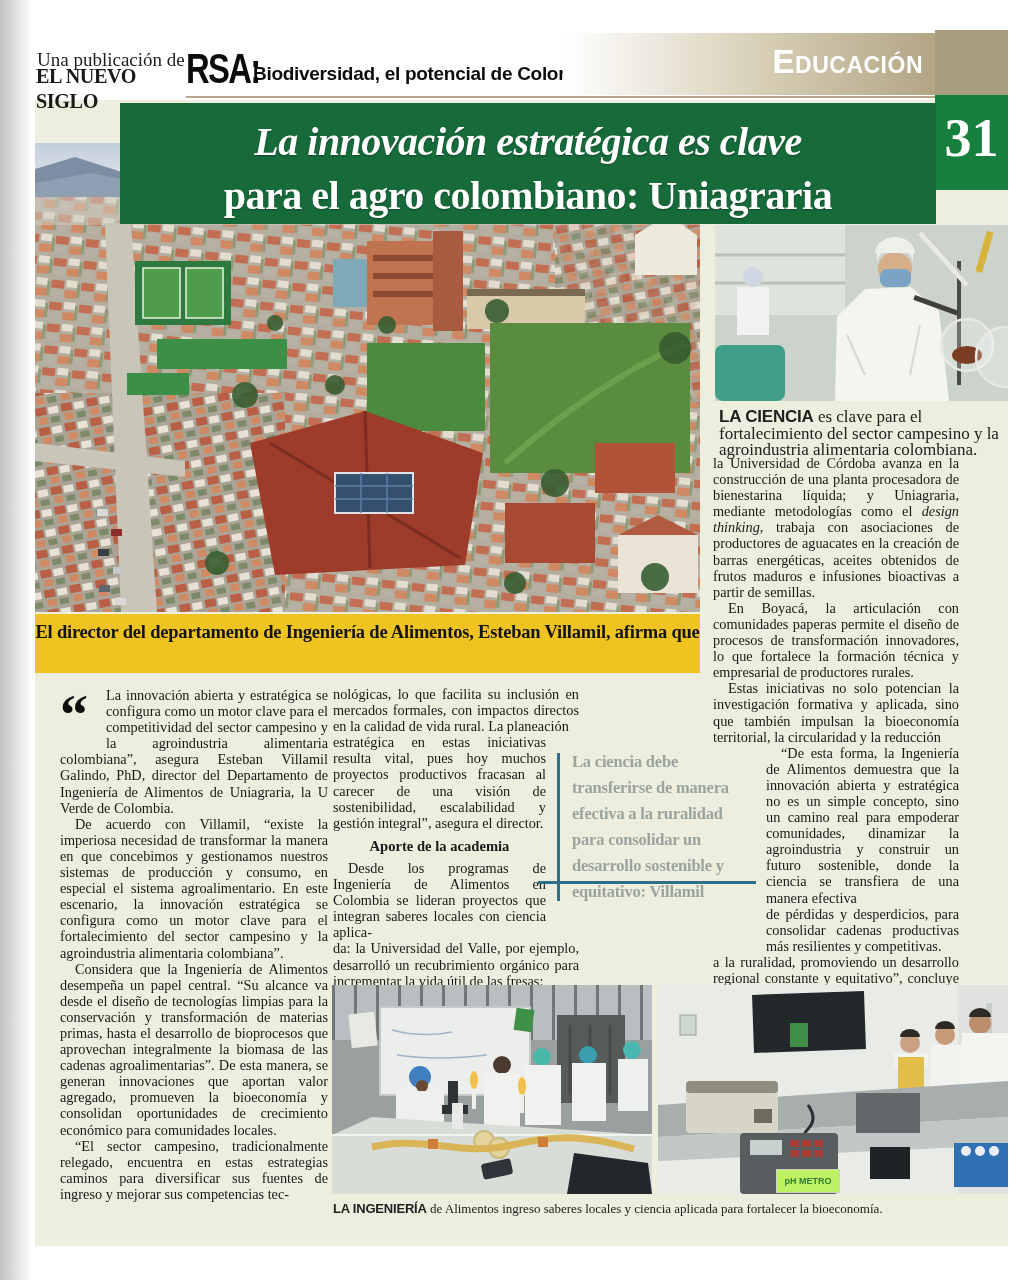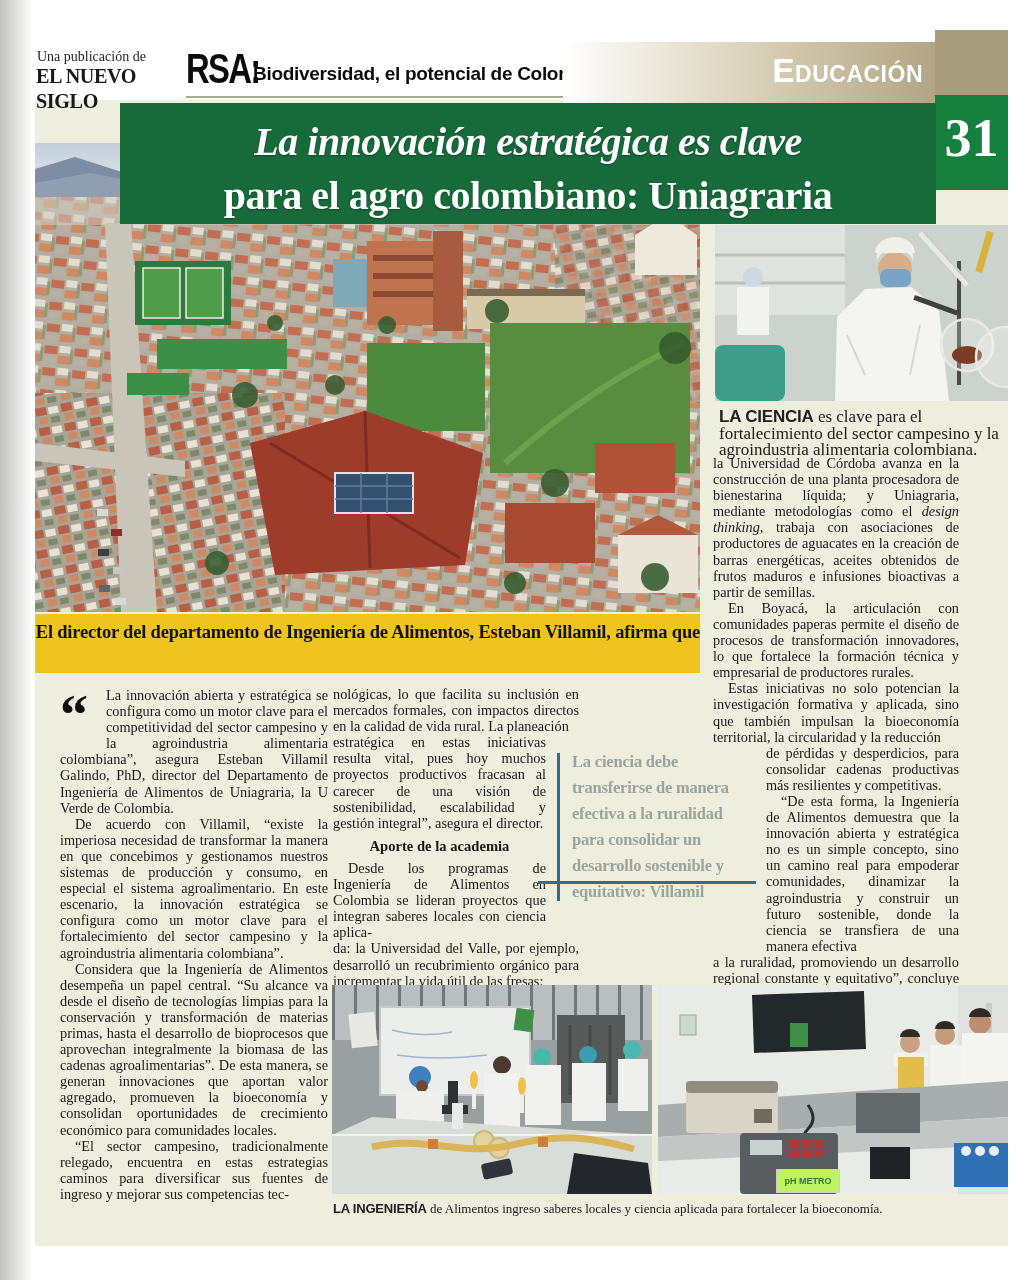--- a/index.html
+++ b/index.html
@@ -8,30 +8,30 @@
   .abs{position:absolute;}
 
   
   .edge-shade{left:0;top:0;width:32px;height:1280px;
     background:linear-gradient(to right,#c2c2c0,#ffffff);}
 
   
   .content-bg{left:35px;top:100px;width:973px;height:1146px;background:#edeedd;}
 
   
-  .pub-top{left:37px;top:49px;width:160px;font-size:14px;color:#1d1d1b;}
+  .pub-top{left:37px;top:49px;width:160px;font-size:19px;color:#1d1d1b;}
   .pub-name{left:36px;top:64px;width:170px;font-size:21px;font-weight:bold;
     letter-spacing:-.4px;transform:scaleX(.96);transform-origin:left;}
   .rsa-label{left:186px;top:44px;font-family:"Liberation Sans",sans-serif;
     font-size:40px;font-weight:900;letter-spacing:-2px;color:#0c0c0c;
     transform:scaleX(.82) scaleY(1.08);transform-origin:left top;}
   .rsa-title{left:253px;top:63px;font-family:"Liberation Sans",sans-serif;
     font-size:19px;font-weight:bold;color:#0c0c0c;letter-spacing:-.3px;}
   .rsa-rule{left:186px;top:96px;width:749px;height:2px;background:#b4a789;}
-  .edu-banner{left:563px;top:42px;width:372px;height:62px;
+  .edu-banner{left:563px;top:33px;width:372px;height:62px;
     background:linear-gradient(90deg,#ffffff 0%,#d6cdb4 55%,#b2a584 100%);
     text-align:right;}
   .edu-text{display:inline-block;margin:10px 12px 0 0;font-family:"Liberation Sans",sans-serif;
     font-weight:bold;font-size:33px;color:#ffffff;font-variant:small-caps;letter-spacing:.5px;}
   .tan-block{left:935px;top:30px;width:73px;height:65px;background:#a89d7d;}
   .page-num{left:935px;top:95px;width:73px;height:95px;background:#15803d;
     color:#fff;font-size:54px;font-weight:bold;text-align:center;line-height:86px;}
 
   
   .headline{left:120px;top:103px;width:816px;height:121px;background:#176b3b;
@@ -44,21 +44,21 @@
   .photo{overflow:hidden;}
   .aerial{left:35px;top:143px;width:665px;height:469px;z-index:2;}
   .labphoto{left:715px;top:225px;width:293px;height:176px;z-index:3;}
   .photo svg{display:block;width:100%;height:100%;}
 
   .lab-caption{left:715px;top:401px;width:293px;height:52px;padding:8px 8px 0 4px;
     box-sizing:border-box;font-size:17px;line-height:16.5px;color:#20201e;z-index:3;}
   .cap-lead{font-family:"Liberation Sans",sans-serif;font-weight:bold;letter-spacing:-.2px;}
 
   .standfirst{left:35px;top:614px;width:665px;height:59px;background:#efc420;
-    text-align:right;z-index:3;}
+    text-align:center;z-index:3;}
   .standfirst div{font-weight:bold;font-size:18.5px;line-height:24px;color:#131310;
     letter-spacing:-.2px;}
   .standfirst div:first-child{margin-top:6px;}
 
   
   .col{font-size:14.3px;line-height:16.1px;text-align:justify;z-index:3;}
   .col1{left:60px;top:687px;width:268px;}
   .col2{left:333px;top:686px;width:246px;}
   .col3{left:713px;top:455px;width:246px;}
   .p{margin:0;}
@@ -240,22 +240,22 @@
   </div>
 
   <div class="abs pq-vline"></div>
   <div class="abs pq-hline"></div>
   <div class="abs pullquote">La ciencia debe transferirse de manera efectiva a la ruralidad para consolidar un desarrollo sostenible y equitativo: Villamil</div>
 
   <div class="abs col col3">
     <p class="p"><span>la Universidad de Córdoba avanza en la construcción de una planta procesadora de bienestarina líquida; y Uniagraria, mediante metodologías como el </span><span class="it">design thinking,</span><span> trabaja con asociaciones de productores de aguacates en la creación de barras energéticas, aceites obtenidos de frutos maduros e infusiones bioactivas a partir de semillas.</span></p>
     <p class="p ind">En Boyacá, la articulación con comunidades paperas permite el diseño de procesos de transformación innovadores, lo que fortalece la formación técnica y empresarial de productores rurales.</p>
     <p class="p ind">Estas iniciativas no solo potencian la investigación formativa y aplicada, sino que también impulsan la bioeconomía territorial, la circularidad y la reducción</p>
+    <p class="p ind nar-l">“De esta forma, la Ingeniería de Alimentos demuestra que la innovación abierta y estratégica no es un simple concepto, sino un camino real para empoderar comunidades, dinamizar la agroindustria y construir un futuro sostenible, donde la ciencia se transfiera de una manera efectiva</p>
     <p class="p nar-l">de pérdidas y desperdicios, para consolidar cadenas productivas más resilientes y competitivas.</p>
-    <p class="p ind nar-l">“De esta forma, la Ingeniería de Alimentos demuestra que la innovación abierta y estratégica no es un simple concepto, sino un camino real para empoderar comunidades, dinamizar la agroindustria y construir un futuro sostenible, donde la ciencia se transfiera de una manera efectiva</p>
     <p class="p">a la ruralidad, promoviendo un desarrollo regional constante y equitativo”, concluye Villamil.</p>
   </div>
 
   <div class="abs photo photo-bl">
     <svg viewBox="0 0 320 209" preserveAspectRatio="none">
       <defs>
         <pattern id="win" width="22" height="55" patternUnits="userSpaceOnUse">
           <rect width="22" height="55" fill="#b9bfc0"></rect>
           <rect width="3" height="55" fill="#707779"></rect>
         </pattern>

